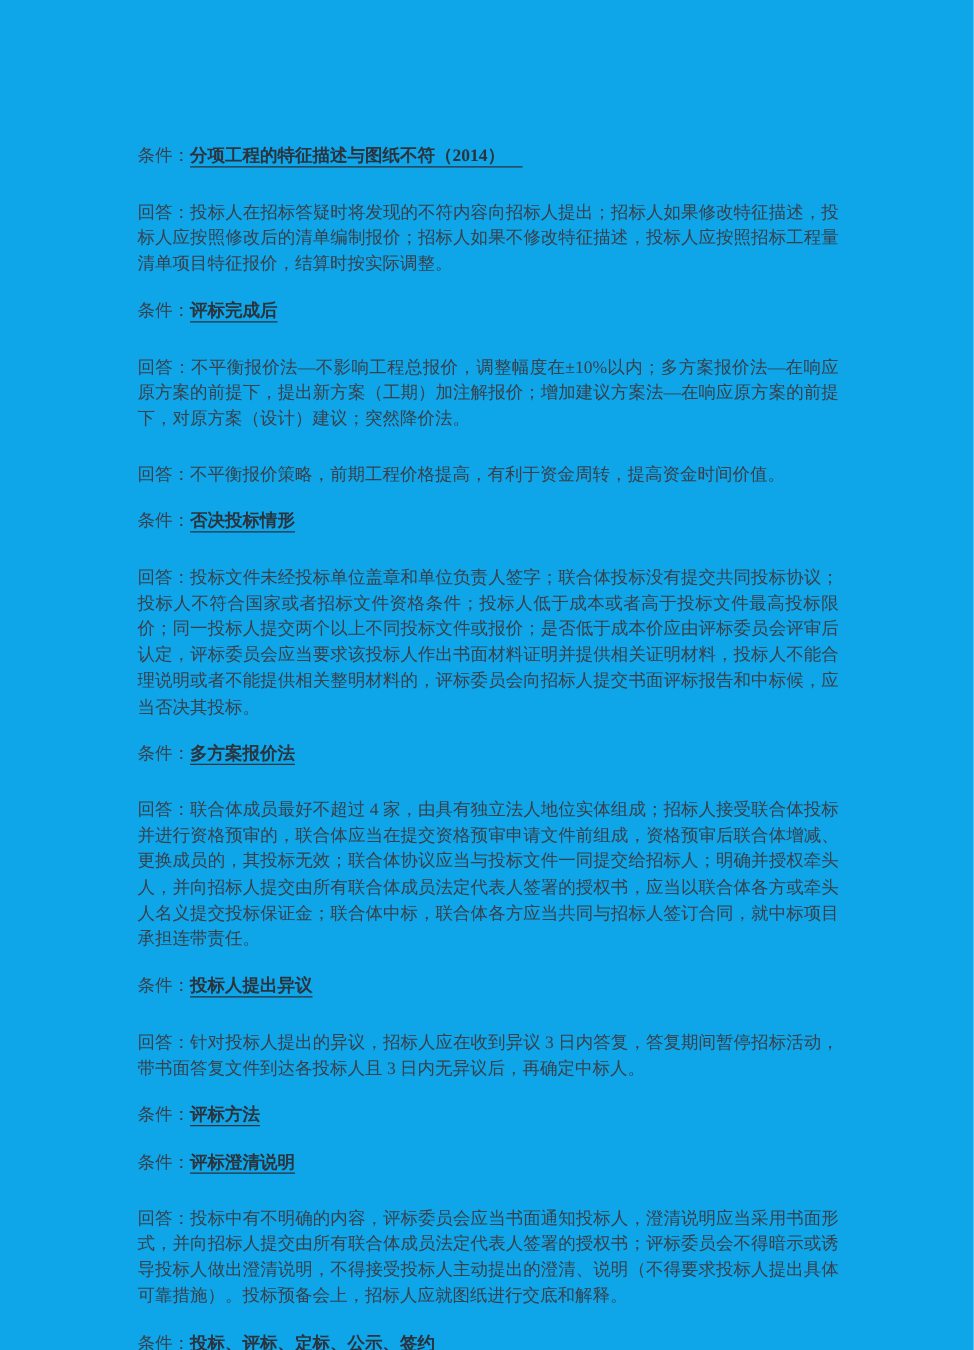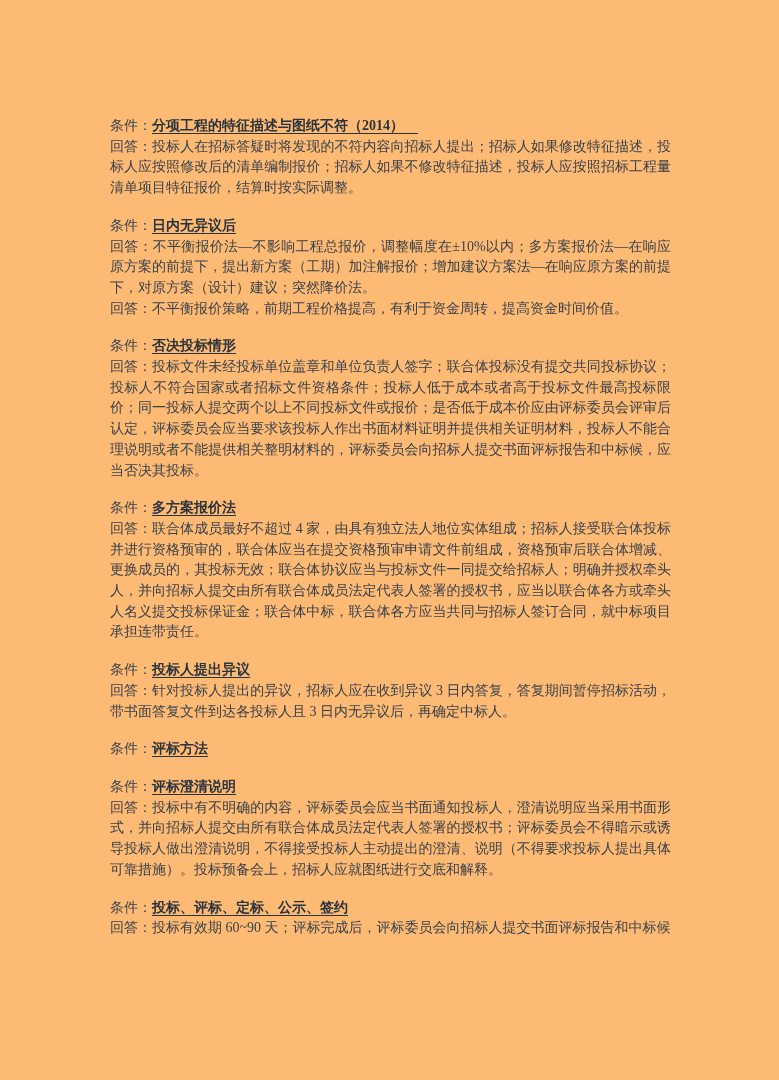--- a/index.html
+++ b/index.html
@@ -7,51 +7,51 @@
     width: 779px;
     height: 1080px;
     background: #ffffff;
     overflow: hidden;
     font-family: "Liberation Serif", "DejaVu Serif", serif;
   }
   .page {
     box-sizing: border-box;
     width: 779px;
     height: 1080px;
-    background: #fdba74;
+    background: #0ea5e9;
     padding: 116px 108px 10px 110px;
     color: #39414b;
     font-size: 14px;
     line-height: 20.7px;
   }
   .qa-section { margin: 0; }
   .qa-section + .qa-section { margin-top: 17px; }
   p { margin: 0; padding: 0; text-align: justify; }
   .heading { text-align: left; white-space: nowrap; }
   .condition-label { font-weight: normal; }
   .condition-title {
     font-weight: bold;
     color: #2b333d;
     border-bottom: 1px solid #2b333d;
     white-space: pre-wrap;
   }
-  .answer { text-align: justify; }
+  .answer { text-align: justify; margin-top: 24px; }
 </style>
 </head>
 <body>
 
 <div class="page">
 
   <section class="qa-section">
     <p class="heading"><span class="condition-label">条件：</span><span class="condition-title">分项工程的特征描述与图纸不符（2014）　</span></p>
     <p class="answer">回答：投标人在招标答疑时将发现的不符内容向招标人提出；招标人如果修改特征描述，投标人应按照修改后的清单编制报价；招标人如果不修改特征描述，投标人应按照招标工程量清单项目特征报价，结算时按实际调整。</p>
   </section>
 
   <section class="qa-section">
-    <p class="heading"><span class="condition-label">条件：</span><span class="condition-title">日内无异议后</span></p>
+    <p class="heading"><span class="condition-label">条件：</span><span class="condition-title">评标完成后</span></p>
     <p class="answer">回答：不平衡报价法—不影响工程总报价，调整幅度在±10%以内；多方案报价法—在响应原方案的前提下，提出新方案（工期）加注解报价；增加建议方案法—在响应原方案的前提下，对原方案（设计）建议；突然降价法。</p>
     <p class="answer">回答：不平衡报价策略，前期工程价格提高，有利于资金周转，提高资金时间价值。</p>
   </section>
 
   <section class="qa-section">
     <p class="heading"><span class="condition-label">条件：</span><span class="condition-title">否决投标情形</span></p>
     <p class="answer">回答：投标文件未经投标单位盖章和单位负责人签字；联合体投标没有提交共同投标协议；投标人不符合国家或者招标文件资格条件；投标人低于成本或者高于投标文件最高投标限价；同一投标人提交两个以上不同投标文件或报价；是否低于成本价应由评标委员会评审后认定，评标委员会应当要求该投标人作出书面材料证明并提供相关证明材料，投标人不能合理说明或者不能提供相关整明材料的，评标委员会向招标人提交书面评标报告和中标候，应当否决其投标。</p>
   </section>
 
   <section class="qa-section">

